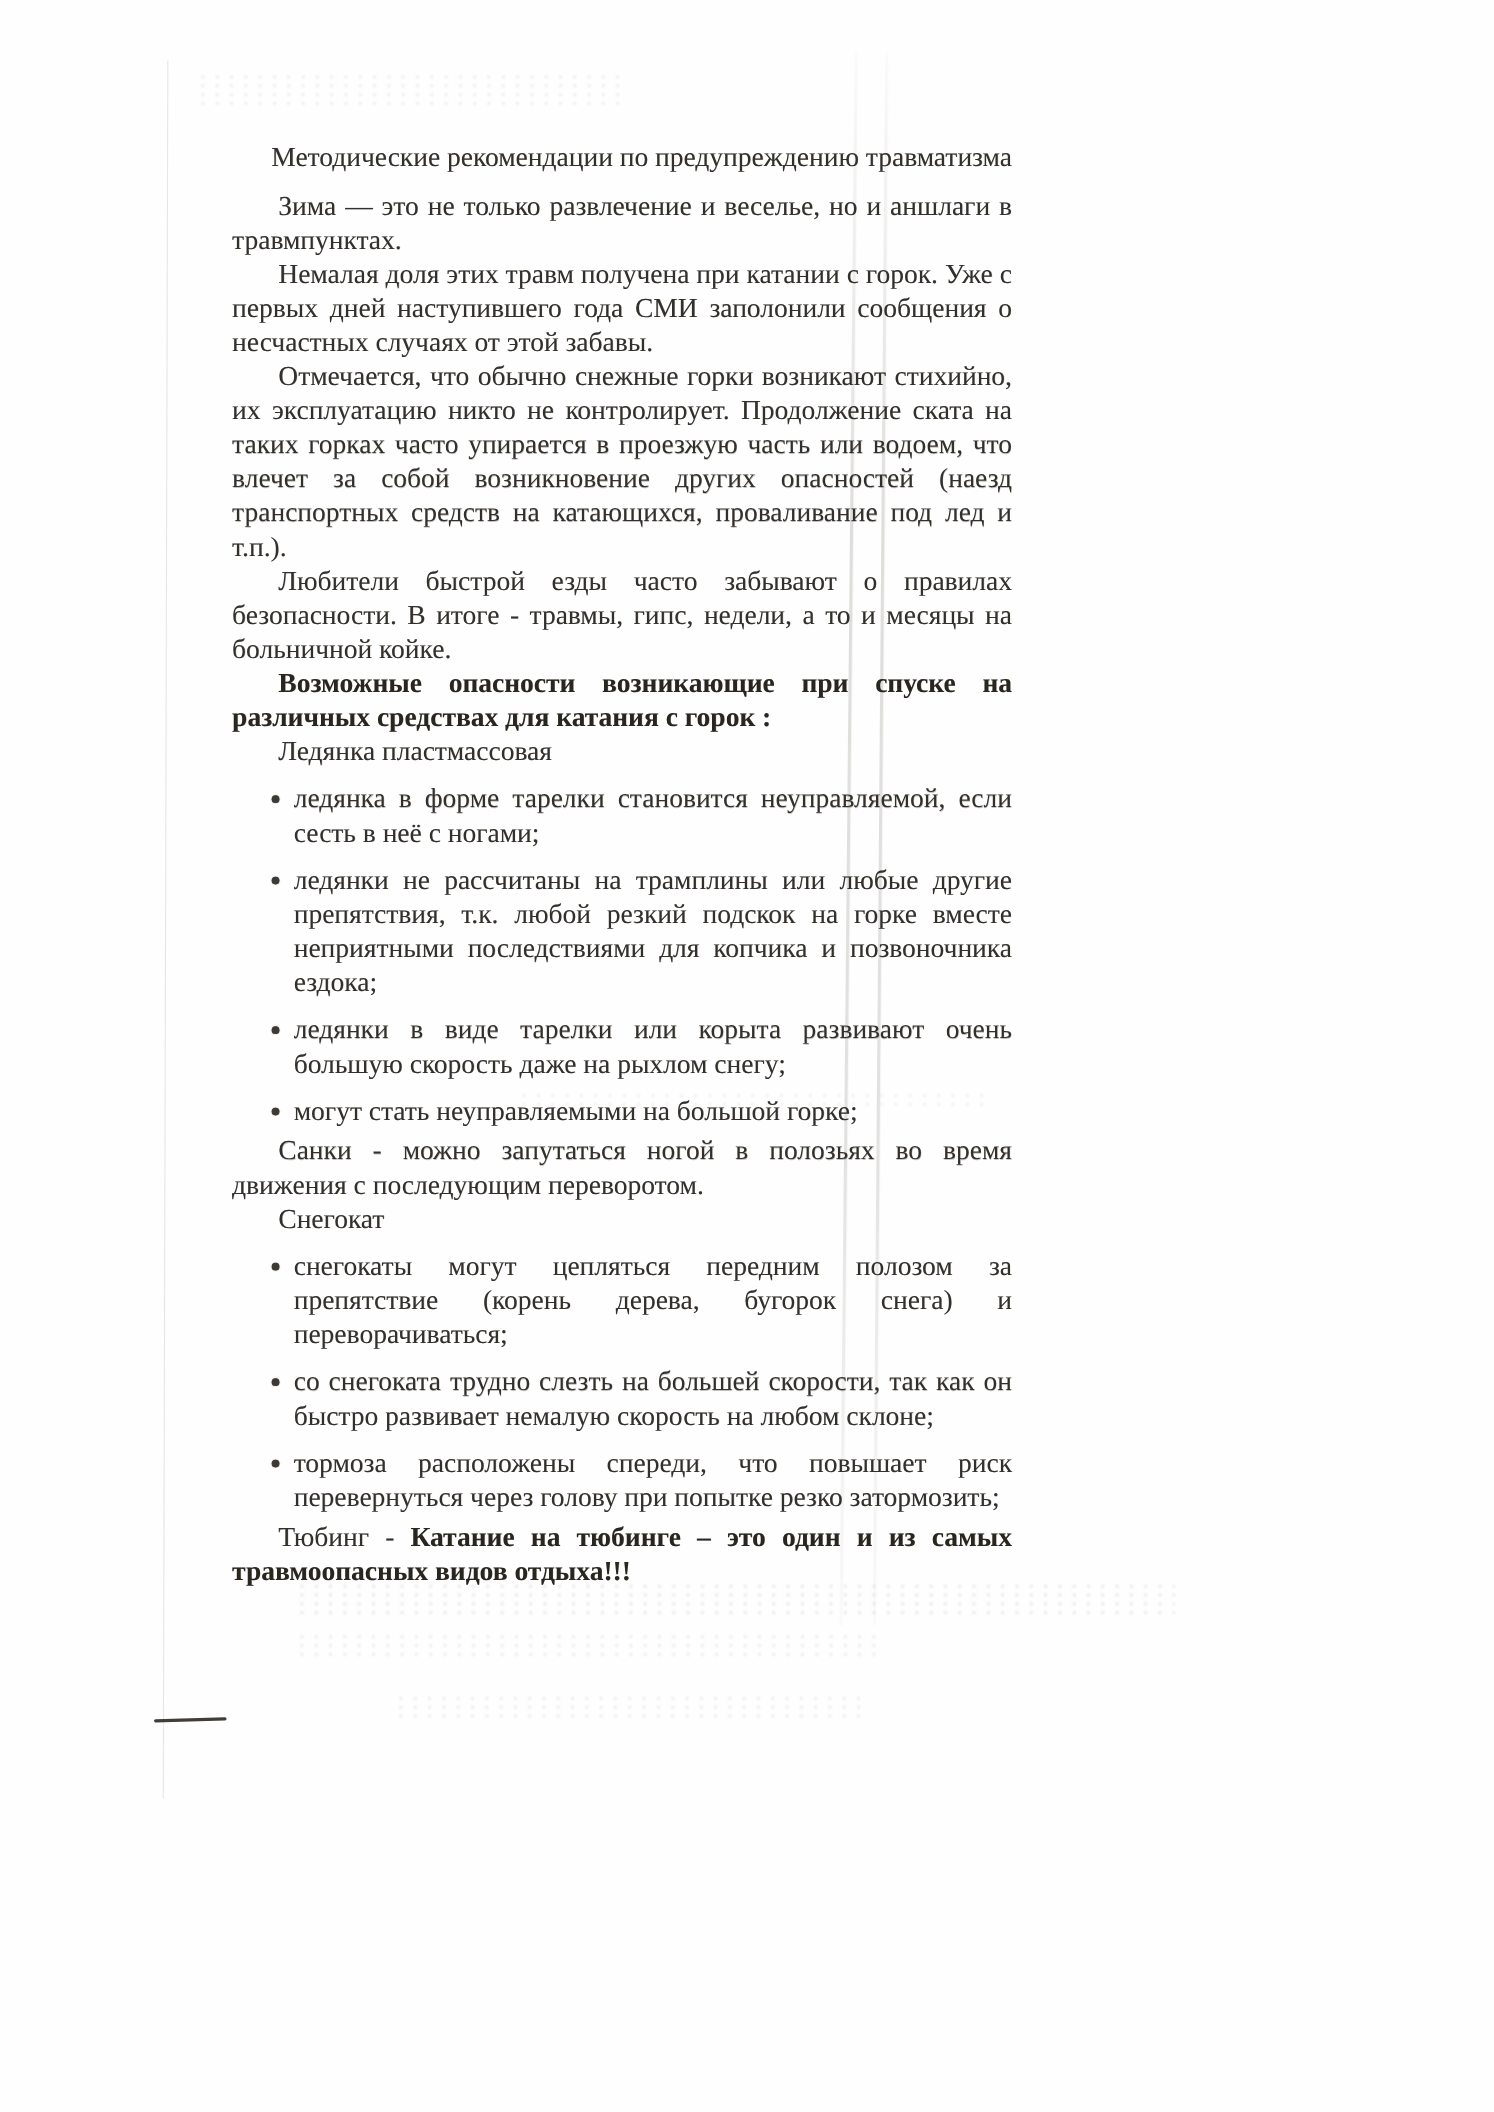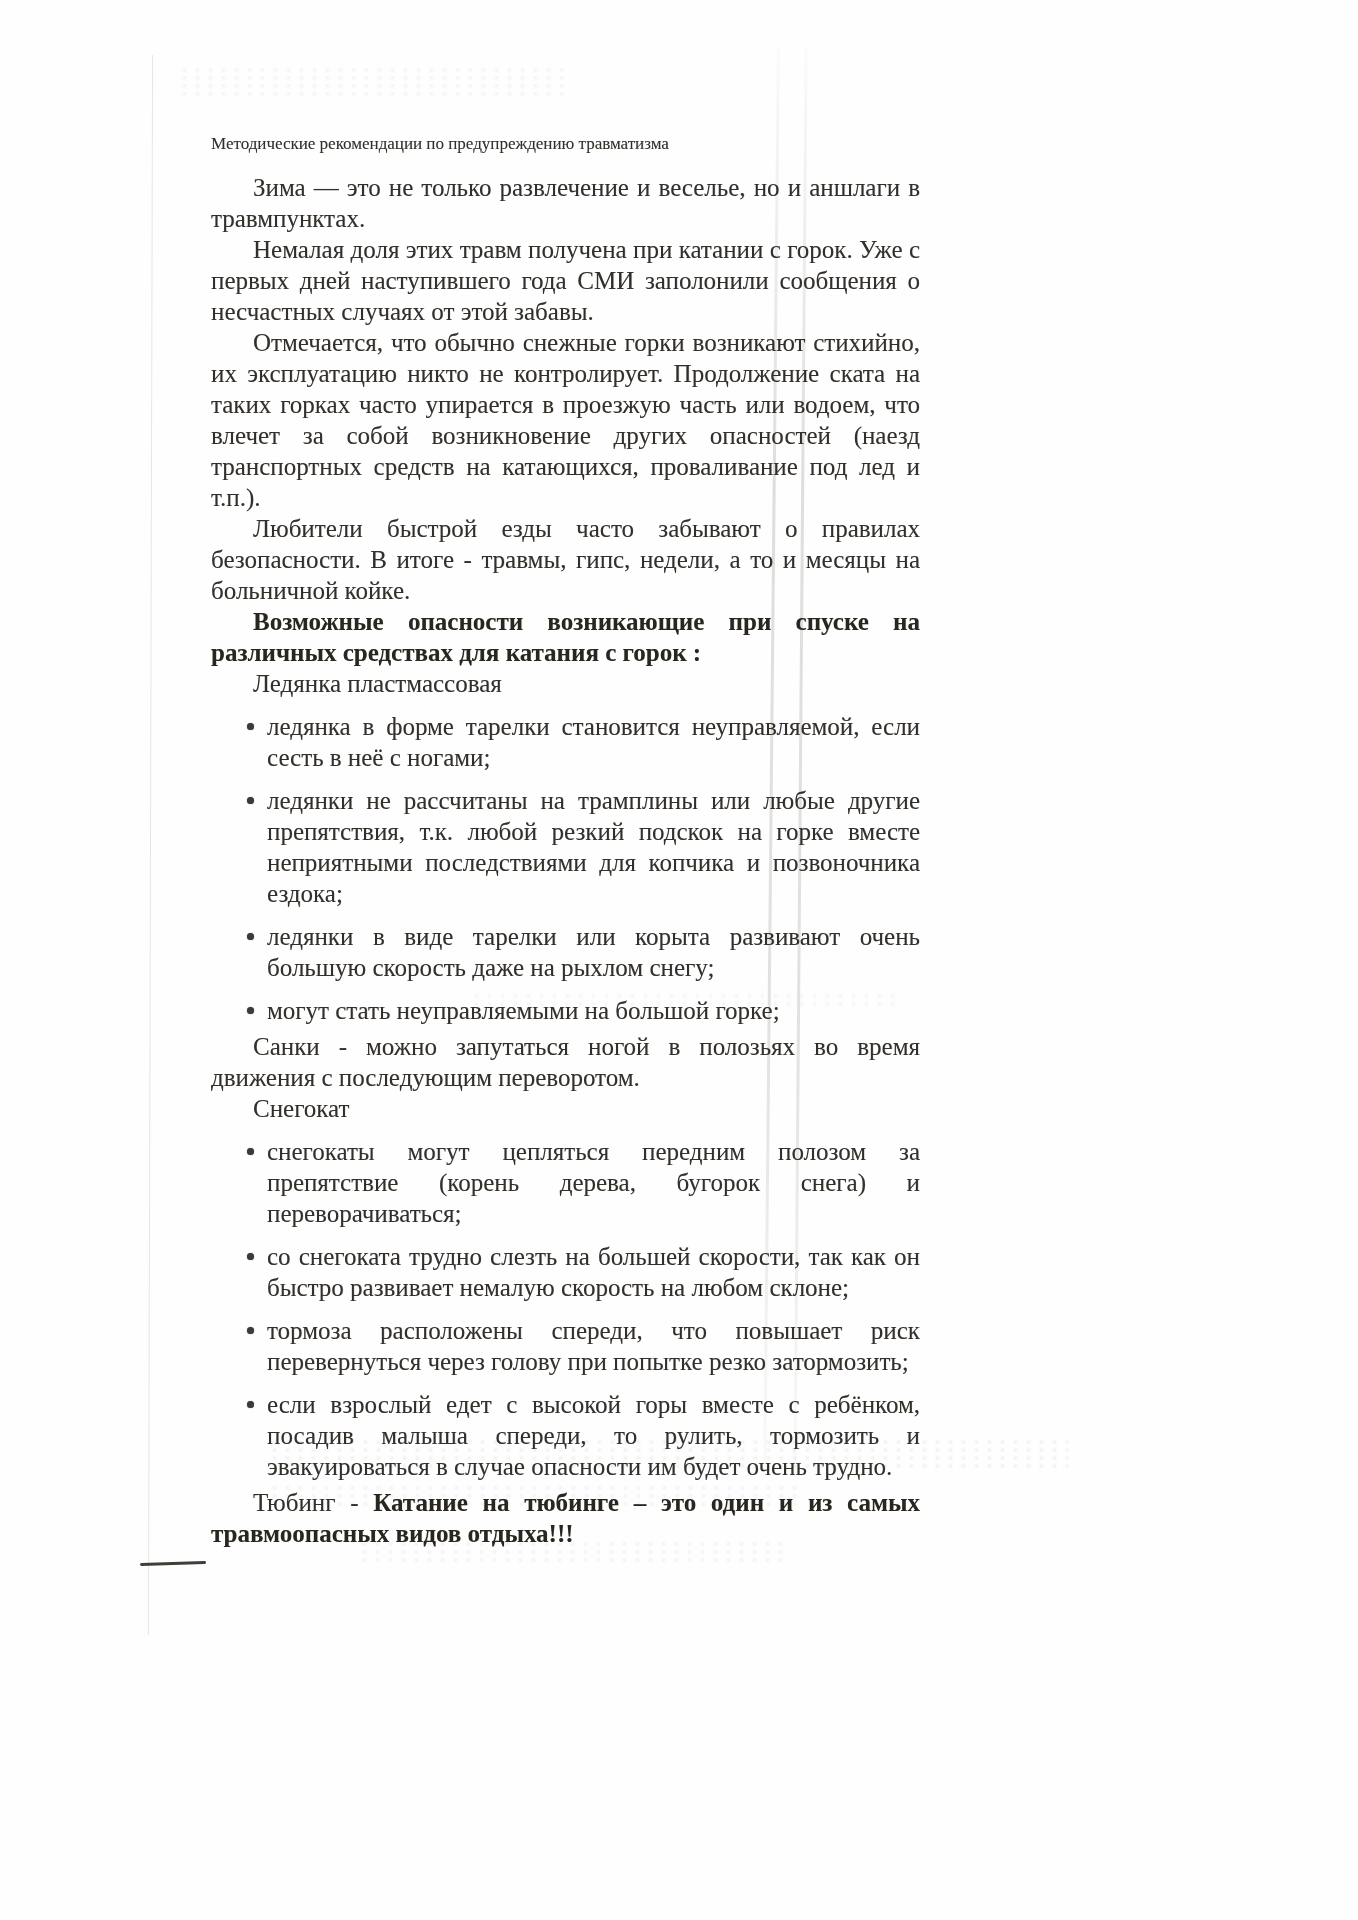--- a/index.html
+++ b/index.html
@@ -61,23 +61,23 @@
     position: absolute;
     left: 211px; top: 128px;
     width: 709px;
     font-size: 25px;
     line-height: 31px;
     text-align: justify;
     text-shadow: 0.3px 0.3px 0.5px rgba(62,57,51,0.30);
   }
   .title-1, .title-2 {
     margin: 0;
-    font-size: 17px;
+    font-size: 25px;
     font-weight: normal;
-    text-align: left;
+    text-align: right;
   }
   .title-1 { margin-bottom: 13px; }
   .title-2 { margin-bottom: 15px; }
   p { margin: 0; }
   .indent { text-indent: 42px; }
   .section-header {
     font-weight: bold;
     text-indent: 42px;
     color: #29261f;
   }
@@ -158,24 +158,20 @@
         <span>снегокаты могут цепляться передним полозом за препятствие (корень дерева, бугорок снега) и переворачиваться;</span>
       </li>
       <li>
         <span class="bullet"></span>
         <span>со снегоката трудно слезть на большей скорости, так как он быстро развивает немалую скорость на любом склоне;</span>
       </li>
       <li>
         <span class="bullet"></span>
         <span>тормоза расположены спереди, что повышает риск перевернуться через голову при попытке резко затормозить;</span>
       </li>
-      <li>
-        <span class="bullet"></span>
-        <span>если взрослый едет с высокой горы вместе с ребёнком, посадив малыша спереди, то рулить, тормозить и эвакуироваться в случае опасности им будет очень трудно.</span>
-      </li>
     </ul>
 
     <p class="indent tubing">
       <span>Тюбинг - </span><b>Катание на тюбинге – это один и из самых травмоопасных видов отдыха!!!</b>
     </p>
 
 
   </div>
 </div>
 

